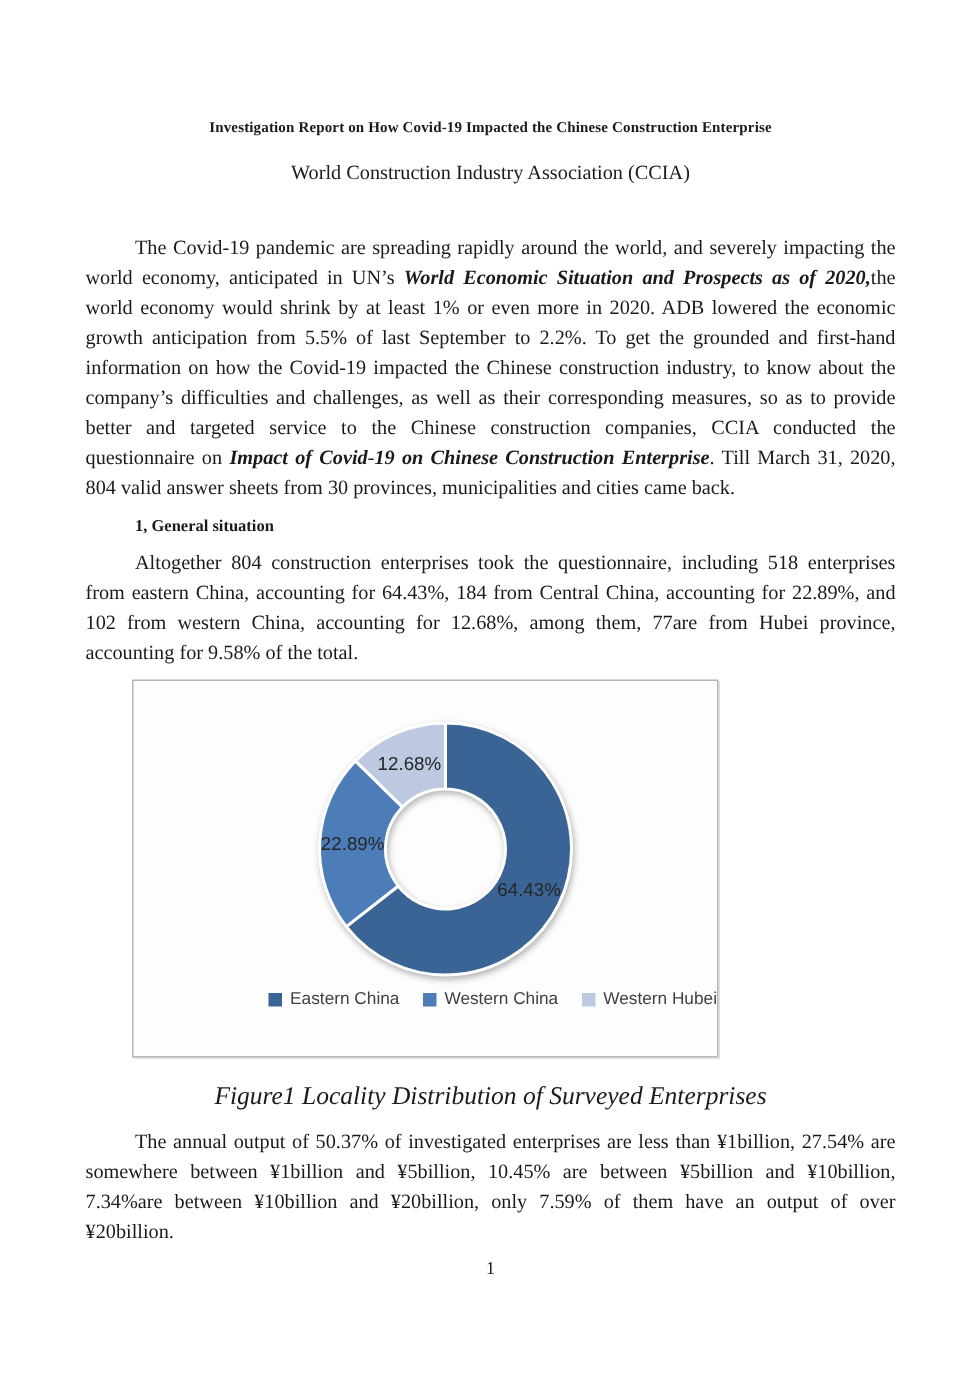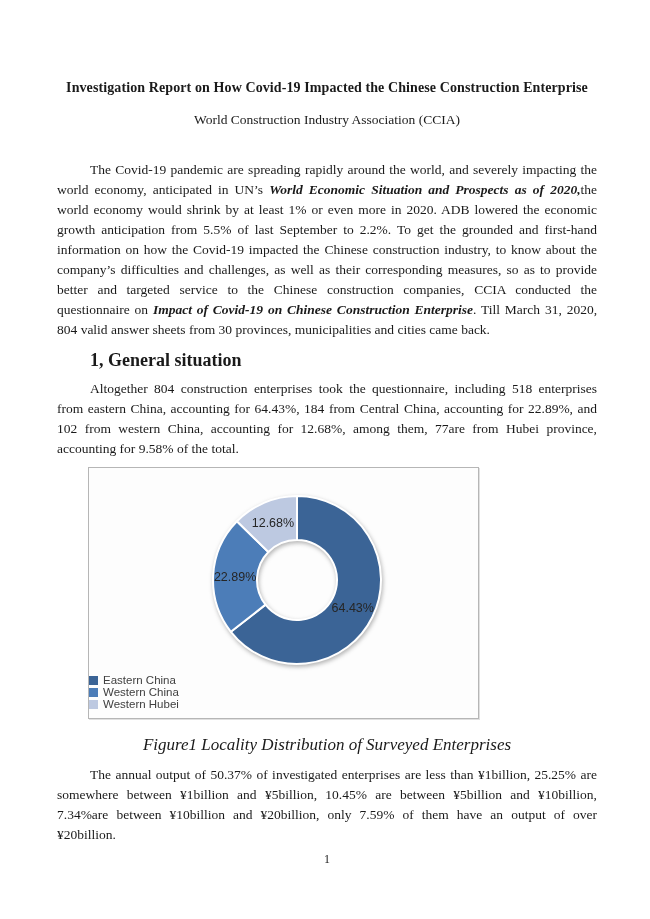--- a/index.html
+++ b/index.html
@@ -8,42 +8,42 @@
     width: 650px;
     height: 919px;
     margin: 0 auto;
     background: #ffffff;
     font-family: "Liberation Serif", serif;
     color: #1a1a1a;
     overflow: hidden;
   }
   .content { padding: 80px 53px 0 57px; }
   .title {
-    font-size: 14px;
+    font-size: 10px;
     font-weight: bold;
     text-align: center;
     margin: 0;
     letter-spacing: 0.1px;
   }
   .subtitle {
     font-size: 13.5px;
     text-align: center;
     margin: 16px 0 0 0;
     font-weight: normal;
   }
   .para {
     font-size: 13.5px;
     line-height: 20px;
     text-align: justify;
     text-indent: 33px;
     margin: 0 0 7px 0;
   }
   .para.first { margin-top: 32px; }
   .section-heading {
-    font-size: 18px;
+    font-size: 11px;
     font-weight: bold;
     margin: 10px 0 8px 0;
     text-indent: 33px;
   }
   figure { margin: 0; }
   .chart-box {
     position: relative;
     width: 389px;
     height: 250px;
     margin: 8px 0 0 31px;
@@ -58,24 +58,24 @@
     font-size: 12.5px;
     fill: #262626;
   }
   .chart-legend {
     position: absolute;
     left: 0;
     top: 206px;
     width: 100%;
     display: flex;
     justify-content: flex-end;
+    gap: 16px;
     font-family: "Liberation Sans", sans-serif;
     font-size: 11.5px;
     color: #404040;
-    flex-direction: column;
   }
   .legend-item { display: flex; align-items: center; gap: 5px; }
   .legend-swatch { width: 9px; height: 9px; display: inline-block; }
   .figure-caption {
     font-size: 17px;
     font-style: italic;
     text-align: center;
     margin: 16px 0 10px 0;
   }
   .page-number {
@@ -123,18 +123,18 @@
             <span class="legend-item">
               <span class="legend-swatch" style="background: rgb(189, 201, 225);"></span>
               <span>Western Hubei</span>
             </span>
           </div>
       </div>
       <figcaption class="figure-caption">Figure1 Locality Distribution of Surveyed Enterprises</figcaption>
     </figure>
 
 
-    <p class="para"><span>The annual output of 50.37% of investigated enterprises are less than ¥1billion, 25.25% are somewhere between ¥1billion and ¥5billion, 10.45% are between ¥5billion and ¥10billion, 7.34%are between ¥10billion and ¥20billion, only 7.59% of them have an output of over ¥20billion.</span></p>
+    <p class="para"><span>The annual output of 50.37% of investigated enterprises are less than ¥1billion, 27.54% are somewhere between ¥1billion and ¥5billion, 10.45% are between ¥5billion and ¥10billion, 7.34%are between ¥10billion and ¥20billion, only 7.59% of them have an output of over ¥20billion.</span></p>
 
     <div class="page-number">1</div>
 
   </div>
 </div>
 
 </body></html>

